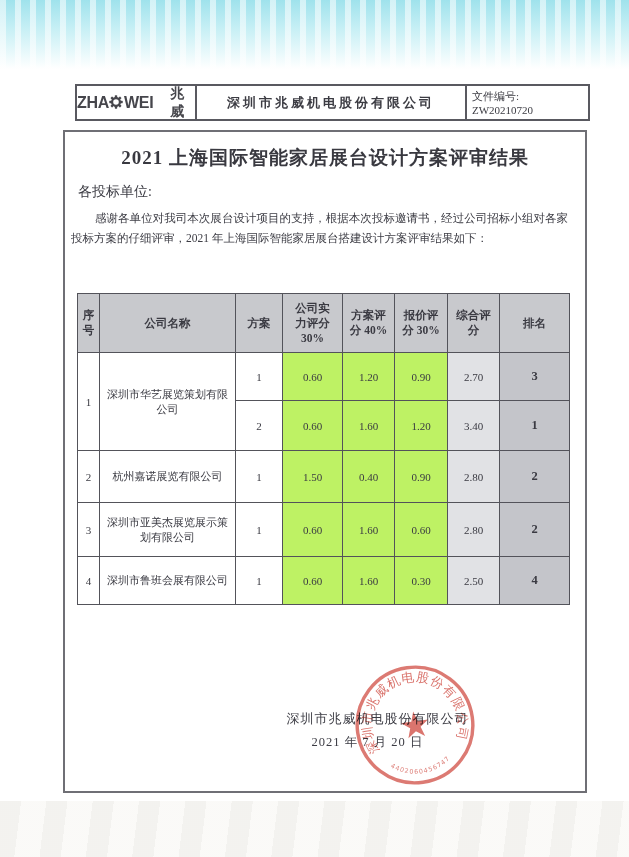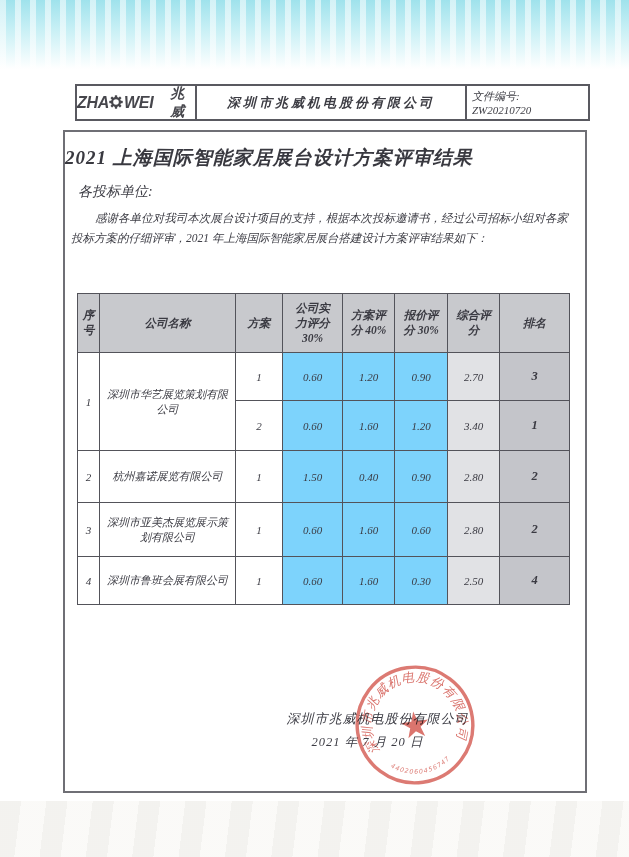--- a/index.html
+++ b/index.html
@@ -1,19 +1,19 @@
 <!DOCTYPE html>
 <html><head>
 <meta charset="utf-8">
 <style>
   html,body{margin:0;padding:0;}
   body{background:#e9e9e7;}
   .page{
     position:relative;width:629px;height:857px;overflow:hidden;background:#fff;
-    font-family:"Liberation Serif","DejaVu Serif",serif;color:#3e3e46;font-style:italic;
+    font-family:"Liberation Serif","DejaVu Serif",serif;color:#3e3e46;
   }
   
   .scan-top{position:absolute;top:0;left:0;right:0;height:72px;
     background:linear-gradient(180deg,#9fe2ec 0%,#c2eef4 35%,#ffffff 96%);}
   .scan-top::after{content:"";position:absolute;inset:0;
     background:repeating-linear-gradient(90deg,rgba(255,255,255,.55) 0 6px,rgba(255,255,255,0) 6px 15px);}
   .scan-bottom{position:absolute;left:0;right:0;bottom:0;height:56px;opacity:.75;
     background:repeating-linear-gradient(97deg,#efeeea 0 21px,#f9f8f5 21px 46px);}
 
   
@@ -25,34 +25,34 @@
   .logo-gear{display:inline-block;margin:0 0.5px;transform:translateY(1px);}
   .logo-cn{font-weight:bold;font-size:14px;color:#46464c;margin-left:17px;letter-spacing:1px;}
   .lh-company{flex:1;display:flex;align-items:center;justify-content:center;
     font-weight:bold;font-size:13px;letter-spacing:3px;color:#3c3c43;}
   .lh-doc{width:111px;border-left:2px solid #595960;padding:2px 5px;font-size:11px;line-height:14px;
     display:flex;flex-direction:column;justify-content:center;color:#3c3c43;}
 
   
   .content-box{position:absolute;left:63px;top:130px;width:524px;height:663px;
     border:2px solid #6f6f75;box-sizing:border-box;background:#fff;}
-  .doc-title{position:absolute;top:13px;left:0;right:0;text-align:left;
+  .doc-title{position:absolute;top:13px;left:0;right:0;text-align:center;
     font-size:19px;font-weight:bold;letter-spacing:1px;color:#393940;}
   .greeting{position:absolute;top:51px;left:13px;font-size:14px;color:#3c3c44;}
   .para{position:absolute;top:76px;left:6px;width:497px;font-size:11.5px;line-height:20px;
     text-align:justify;text-indent:24px;color:#3c3c44;}
 
   
   .eval-table{position:absolute;top:161px;left:12px;width:492px;border-collapse:collapse;
     table-layout:fixed;font-size:11px;color:#3a3a42;}
   .eval-table th,.eval-table td{border:1px solid #53535a;text-align:center;vertical-align:middle;
     padding:1px 2px;overflow:hidden;}
   .eval-table th{font-weight:bold;font-size:11.5px;line-height:15px;white-space:pre-line;background:#c8c9cd;}
   td.c-plain{background:#ffffff;}
-  td.c-score{background:#7dd3fc;}
+  td.c-score{background:#bef264;}
   td.c-total{background:#e1e2e5;}
   td.c-rank{background:#c4c5ca;font-weight:bold;font-size:12.5px;}
   tr.h-head{height:59px;} tr.h-r1{height:48px;} tr.h-r2{height:50px;}
   tr.h-r3{height:52px;} tr.h-r4{height:54px;} tr.h-r5{height:48px;}
 
   
   .signoff-company{position:absolute;top:578px;left:160px;width:305px;text-align:center;
     font-size:13px;letter-spacing:1px;color:#3c3c44;}
   .signoff-date{position:absolute;top:602px;left:150px;width:305px;text-align:center;
     font-size:12.5px;letter-spacing:1px;color:#3c3c44;}

